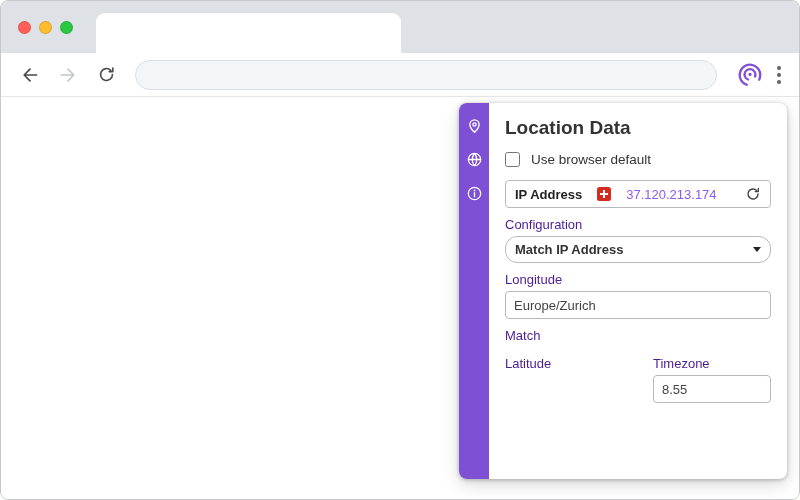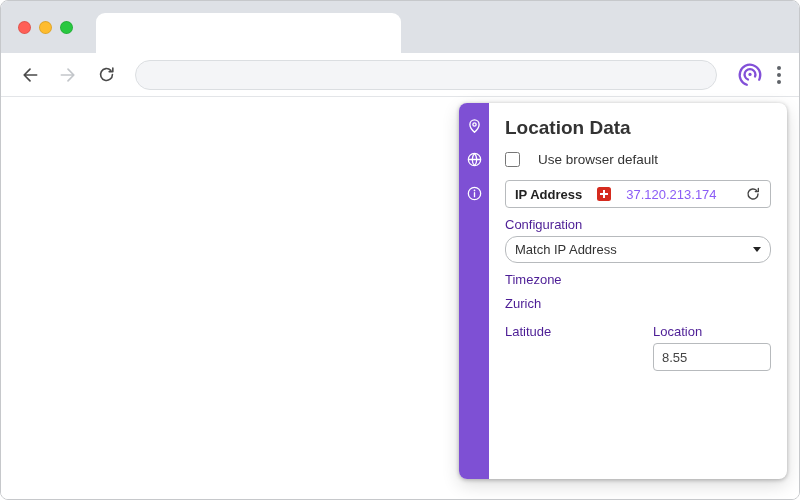--- a/index.html
+++ b/index.html
@@ -31,34 +31,34 @@
   
   .panel { position:absolute; top:6px; right:12px; width:328px; height:376px;
            background:#fff; border-radius:8px; overflow:hidden; display:flex;
            box-shadow:0 1px 4px rgba(0,0,0,.28), 0 6px 18px rgba(0,0,0,.14); }
   .strip { width:30px; background:#7e50d4; display:flex; flex-direction:column;
            align-items:center; padding-top:12px; gap:14px; flex:0 0 auto; }
   .strip-icon { width:20px; height:20px; display:flex; align-items:center;
                 justify-content:center; cursor:pointer; }
   .panel-body { flex:1; padding:12px 16px 0 16px; }
   .panel-title { font-size:19px; font-weight:700; color:#333; margin:2px 0 13px; }
-  .check-row { display:flex; align-items:center; gap:18px; margin-bottom:13px; }
+  .check-row { display:flex; align-items:center; gap:11px; margin-bottom:13px; }
   .check-row input { width:15px; height:15px; cursor:pointer; }
   .check-label { font-size:13.5px; color:#333; }
 
   .ip-box { border:1px solid #b7babd; border-radius:4px; height:28px;
             display:flex; align-items:center; padding:0 9px; gap:15px; }
   .ip-label { font-weight:700; font-size:13px; color:#222; }
   .ip-value { font-size:13px; color:#8b5cf6; }
   .ip-refresh { margin-left:auto; display:flex; cursor:pointer; }
 
   .field-label { font-size:13px; color:#4c1d95; margin:9px 0 4px; }
   .select-box { border:1px solid #b7babd; border-radius:12px; height:27px;
                 display:flex; align-items:center; justify-content:space-between;
-                padding:0 9px; font-size:13px; color:#333; cursor:pointer; }
+                padding:0 9px; font-size:13px; color:#333; cursor:pointer;font-weight:bold; }
   .caret { width:0; height:0; border-left:4.5px solid transparent;
            border-right:4.5px solid transparent; border-top:5px solid #222; }
   .text-input { width:100%; height:28px; border:1px solid #b7babd; border-radius:4px;
                 padding:0 8px; font-size:13px; color:#444; font-family:inherit;
                 background:#fff; outline:none; }
   .coord-grid { display:grid; grid-template-columns:1fr 1fr; column-gap:30px; }
 </style>
 </head>
 <body>
 
@@ -177,30 +177,31 @@
             </span>
           </span>
         </div>
 
         <div class="field-label">Configuration</div>
         <div class="select-box">
           <span>Match IP Address</span>
           <span class="caret"></span>
         </div>
 
-        <div class="field-label">Timezone</div>
-
-        <div class="field-label">Zurich</div>
+        <div class="field-label">Longitude</div>
+        <input class="text-input" type="text" value="Europe/Zurich" style="">
+
+        <div class="field-label">Match</div>
 
         <div class="coord-grid">
           <div>
             <div class="field-label">Latitude</div>
           </div>
           <div>
-            <div class="field-label">Location</div>
+            <div class="field-label">Timezone</div>
             <input class="text-input" type="text" value="8.55" style="">
           </div>
         </div>
 
       </div>
     </div>
 
   </div>
 </div>
 

